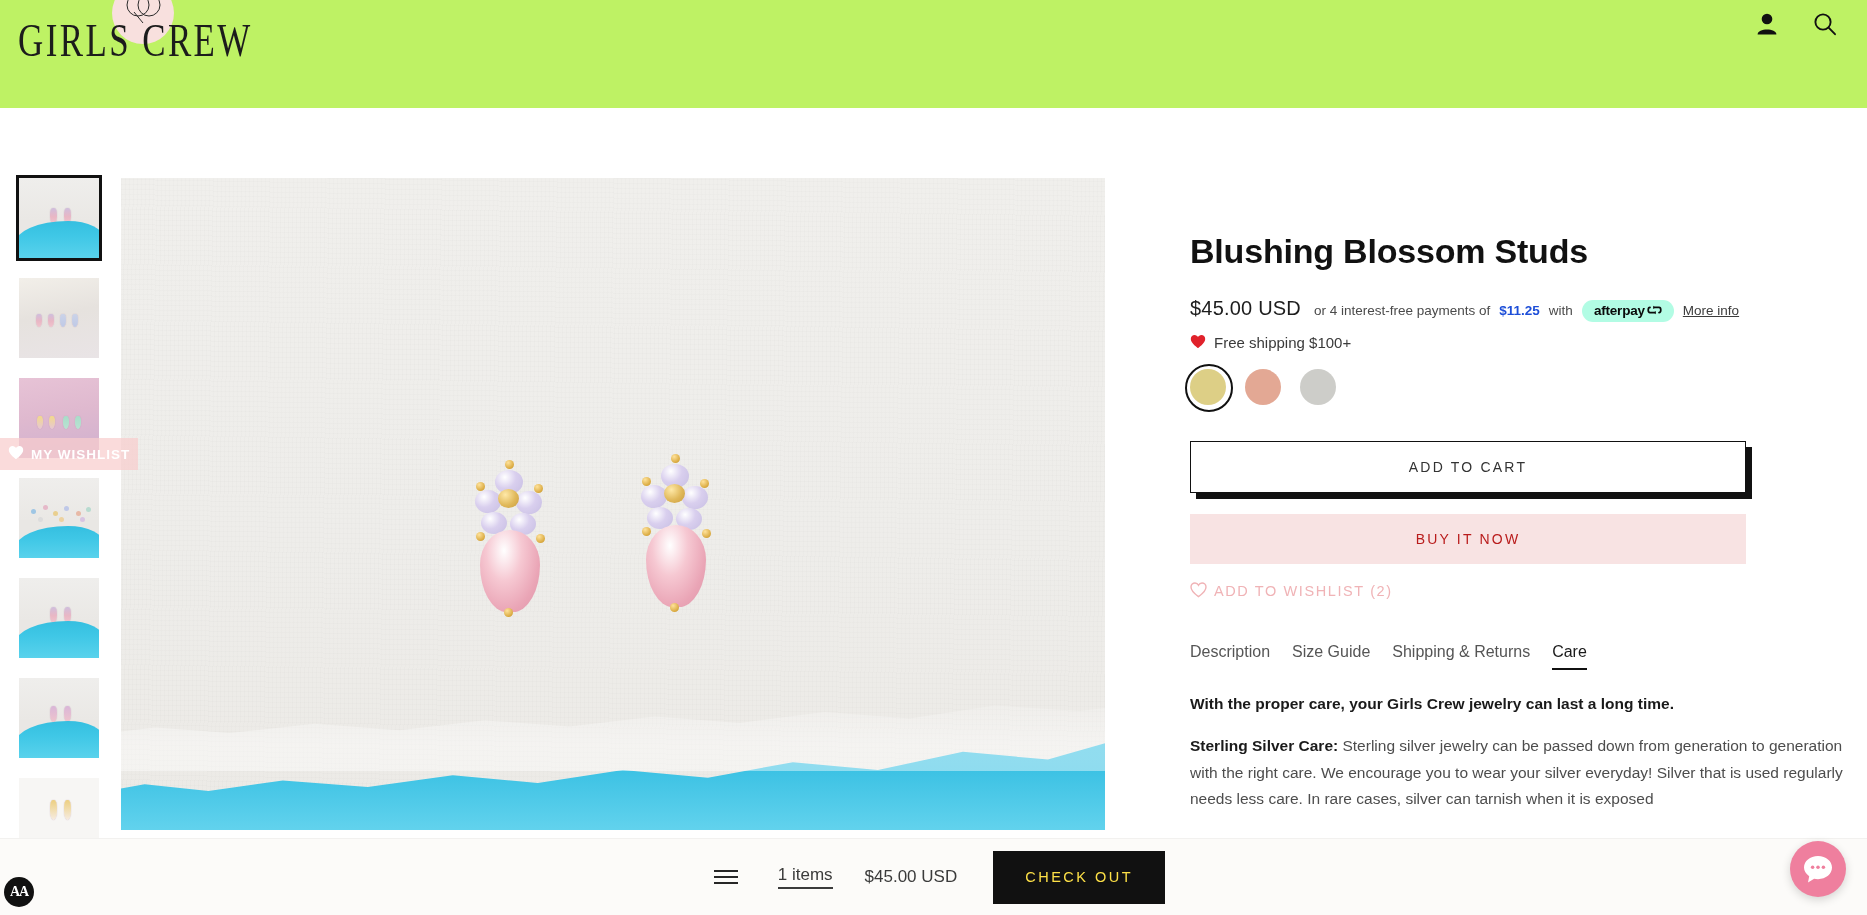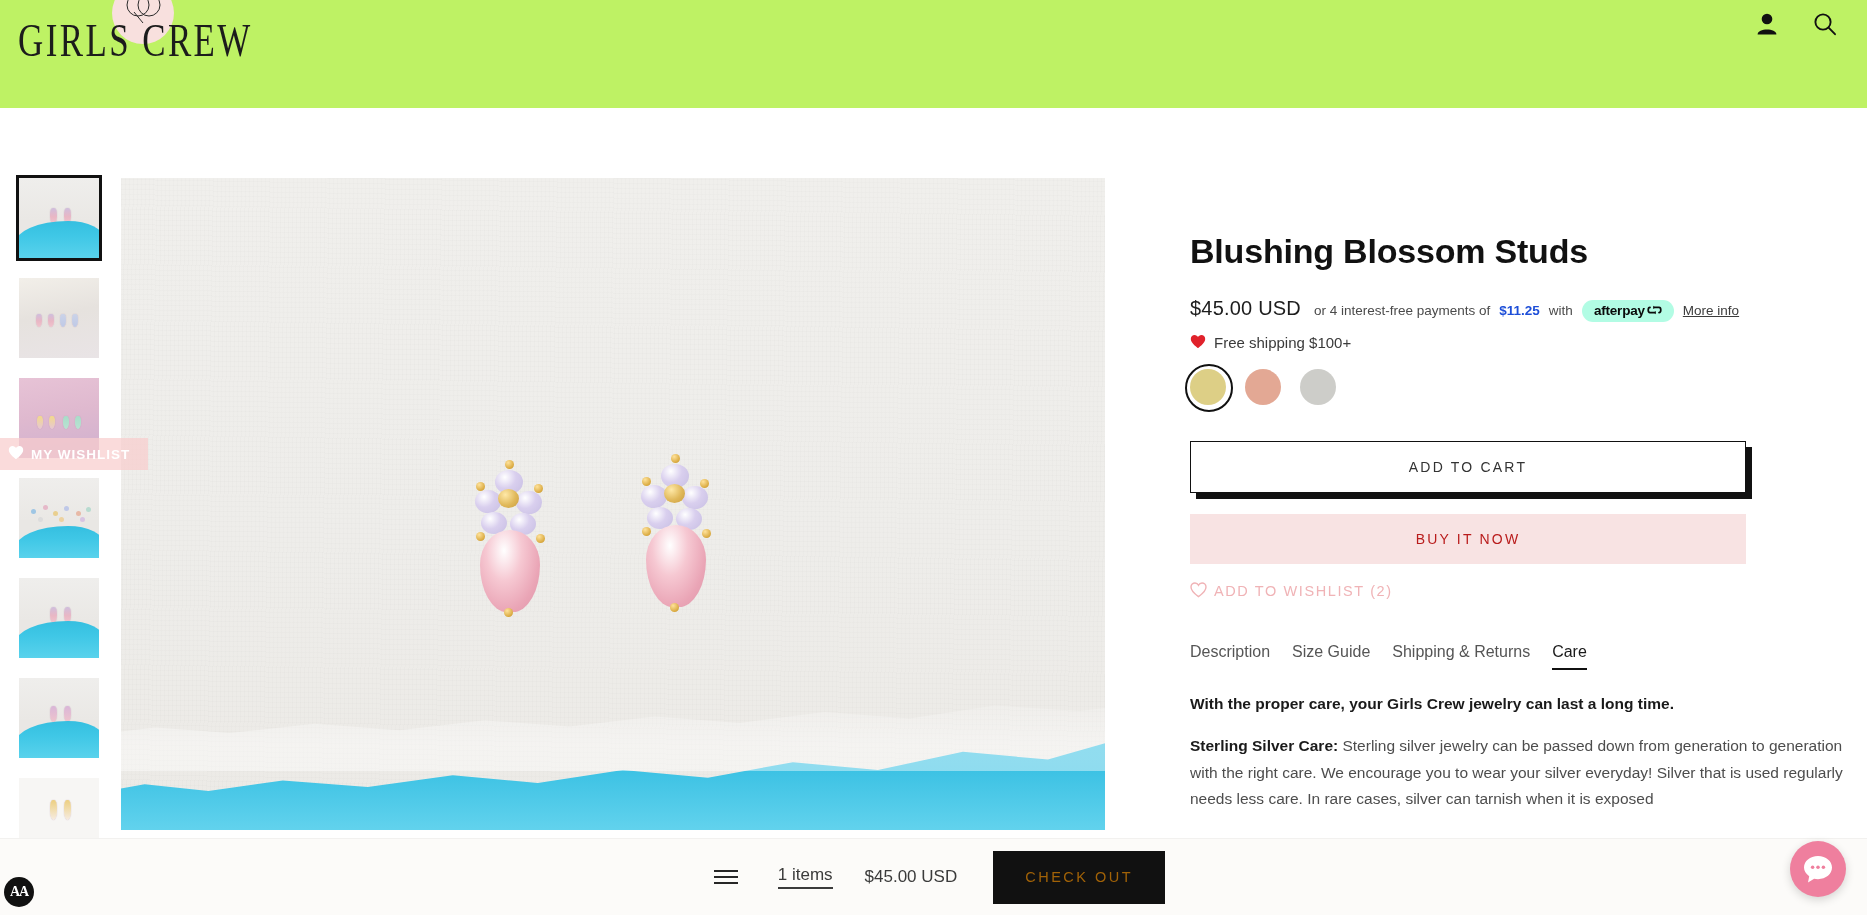--- a/index.html
+++ b/index.html
@@ -133,21 +133,21 @@
     box-shadow: 0 0 1px rgba(180,140,160,.8);
   }
   .dotrow { position: absolute; width: 5px; height: 5px; border-radius: 50%; }
 
   
   .wishlist-tab {
     position: absolute;
     left: 0px;
     top: 438px;
     height: 32px;
-    padding: 0 18px 0 8px;
+    padding: 0 8px 0 8px;
     display: flex;
     align-items: center;
     gap: 7px;
     background: rgba(248, 205, 205, 0.72);
     color: #ffffff;
     font-size: 13.5px;
     letter-spacing: 1px;
     font-weight: 700;
     z-index: 9;
     cursor: pointer;
@@ -387,21 +387,21 @@
     font-size: 17px;
     color: #3b3b3b;
     border-bottom: 2px solid #3b3b3b;
     padding-bottom: 2px;
     margin-right: 32px;
     cursor: pointer;
   }
   .bb-total { font-size: 17px; color: #3b3b3b; margin-right: 36px; }
   .bb-checkout {
     background: #111111;
-    color: #a16207;
+    color: #fde047;
     font-size: 14.5px;
     letter-spacing: 2.5px;
     width: 172px;
     height: 53px;
     display: flex; align-items: center; justify-content: center;
     cursor: pointer;
   }
 
   .accessibility-badge {
     position: absolute;

